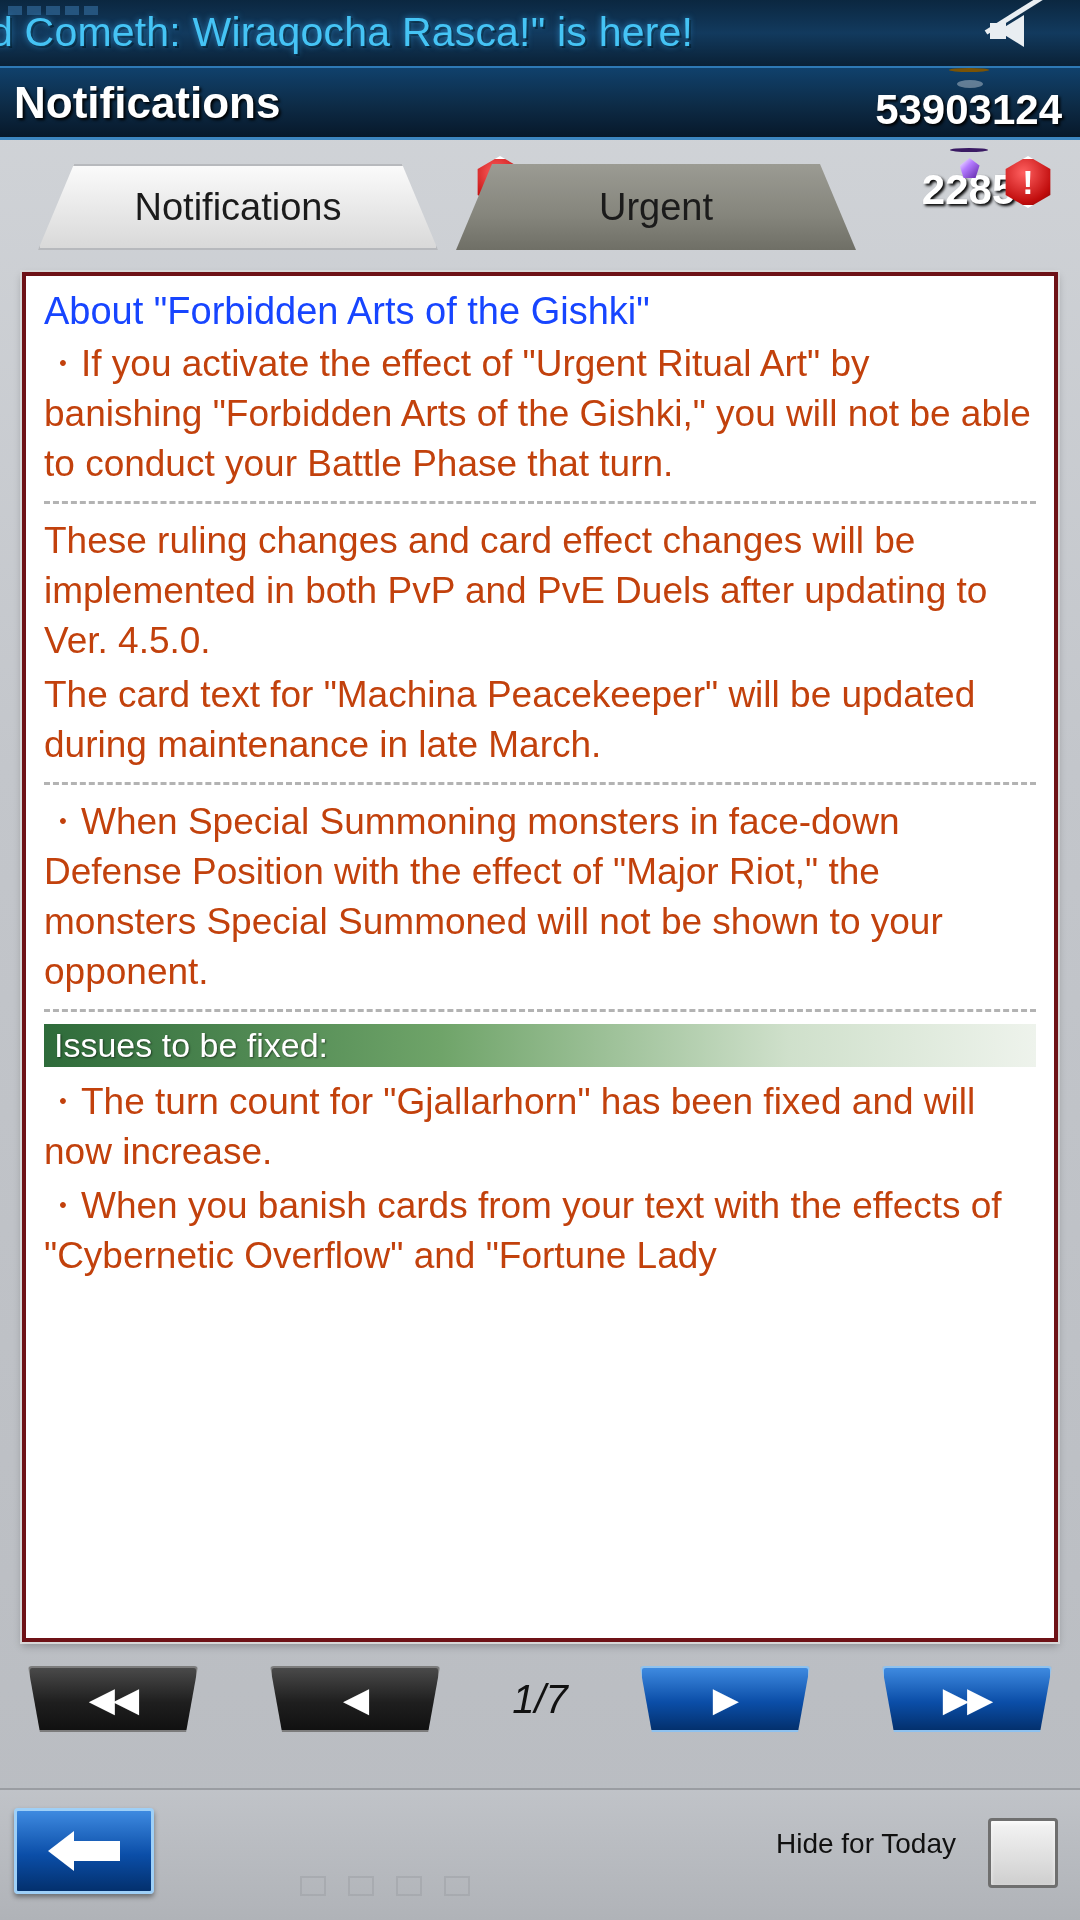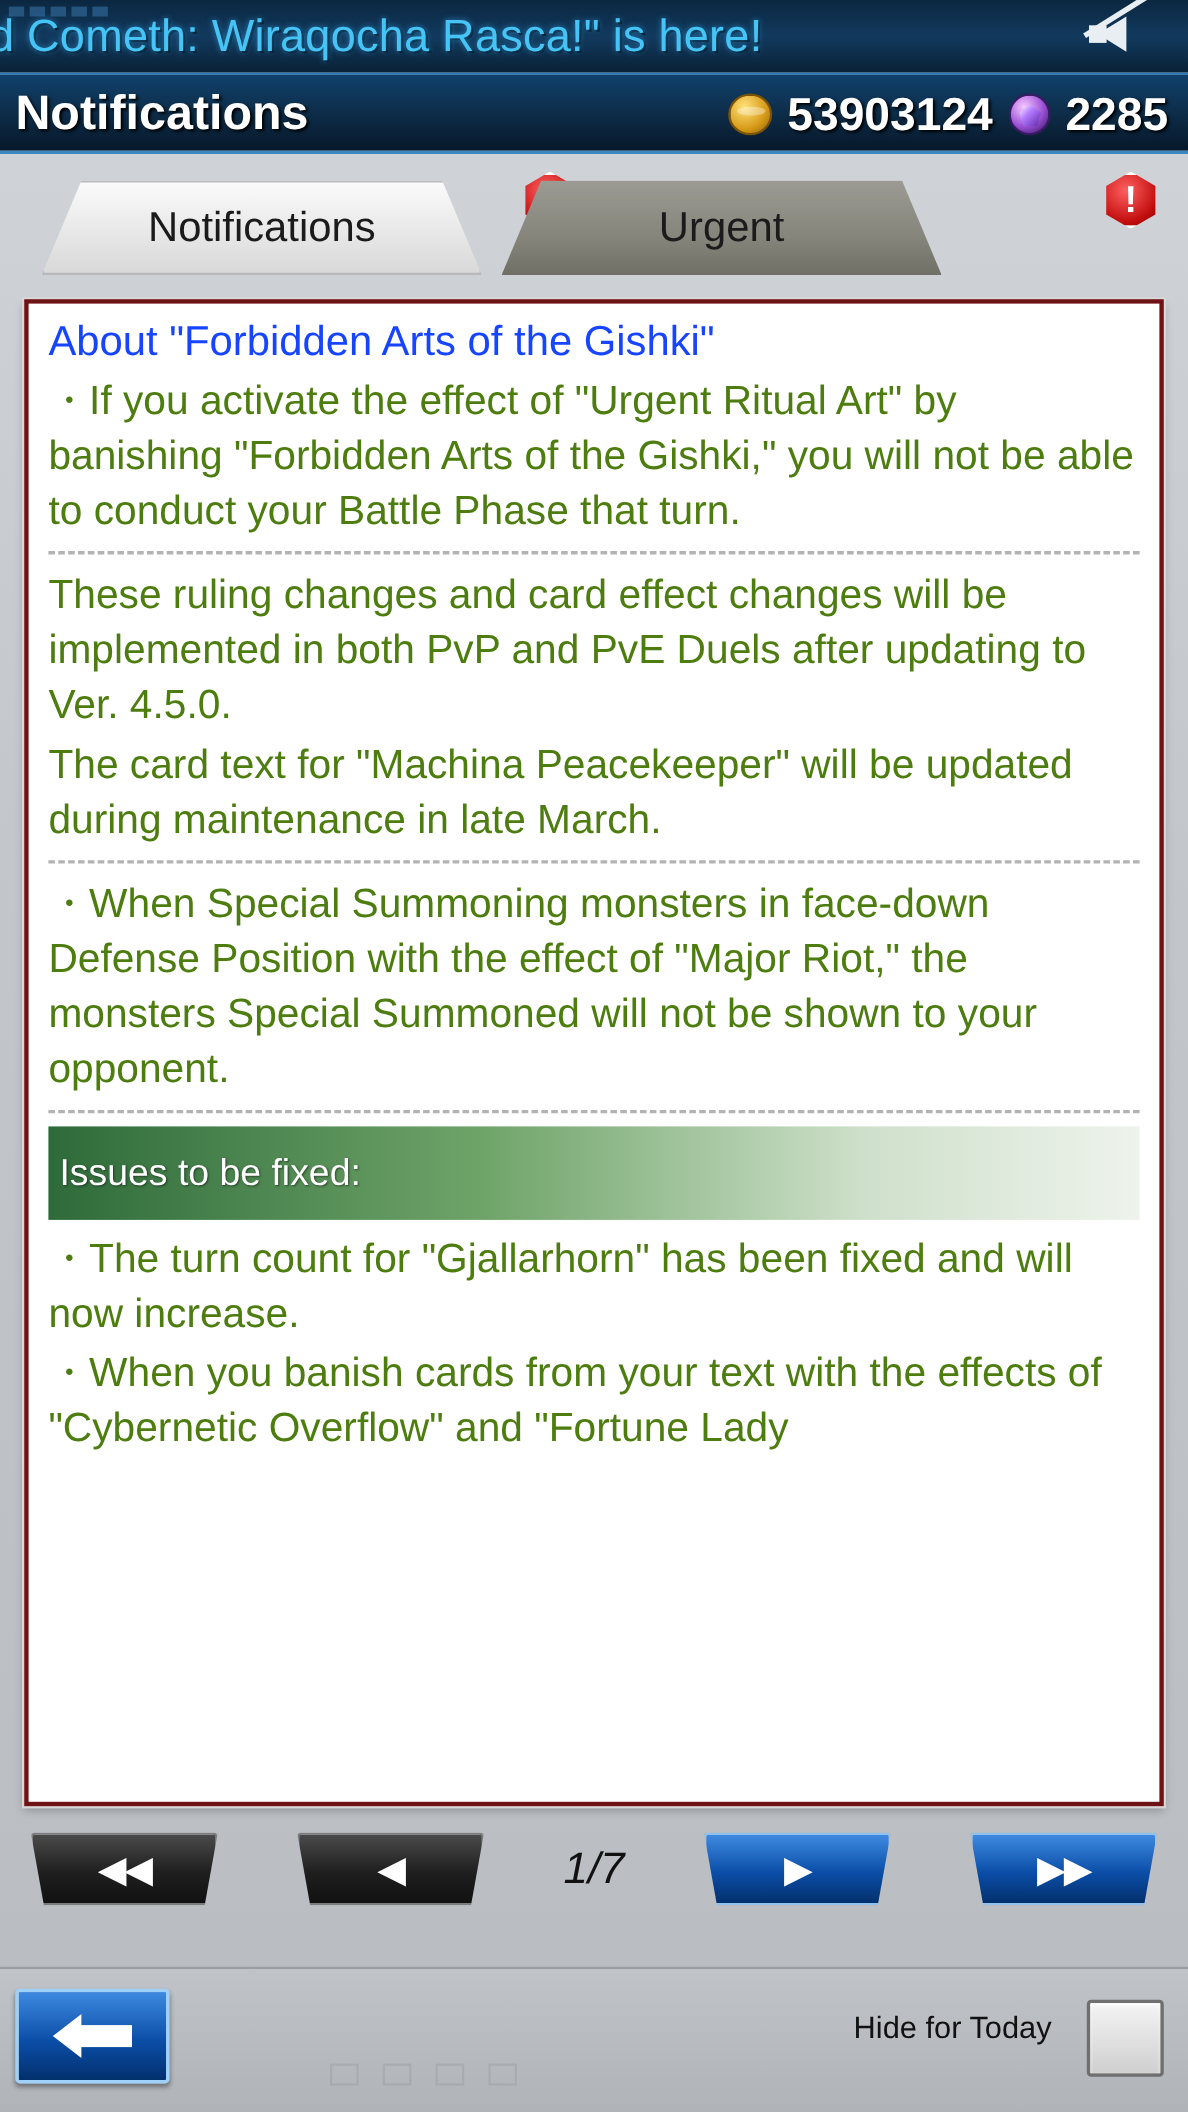--- a/index.html
+++ b/index.html
@@ -66,21 +66,21 @@
     border-bottom: 3px solid #3d86c0;
     display:flex; align-items:center;
   }
   .header-title {
     font-size: 44px; font-weight: bold; color:#ffffff;
     margin-left: 14px;
     text-shadow: 2px 2px 3px #000;
   }
   .header-right {
     position:absolute; right: 18px; top: 0; height: 72px;
-    display:flex; align-items:center; gap: 14px;
+    display:flex; align-items:center; gap: 14px; flex-direction: column;
   }
   .coin {
     width:40px;height:38px;border-radius:50%;
     background: radial-gradient(circle at 35% 30%, #ffe27a, #d79a18 60%, #8f6208);
     border:2px solid #7a5305;
     position:relative;
   }
   .coin:after{
     content:""; position:absolute; left:6px; top:10px; width:26px;height:8px;
     border-radius:50%; background: rgba(255,255,255,.35);
@@ -160,33 +160,33 @@
   }
   .doc-title {
     font-size: 38px;
     color: #1745ff;
     margin-bottom: 6px;
     font-weight: 500;
   }
   .para {
     font-size: 37px;
     line-height: 50px;
-    color: #4d7c0f;
+    color: #c2410c;
     margin-bottom: 4px;
   }
   .divider {
     border-top: 3px dashed #b3b3b3;
     margin: 12px 0 12px 0;
     height: 0;
   }
   .section-bar {
     background: linear-gradient(90deg,#2e6b3a 0%, #6fa469 40%, #cfe0cb 75%, #eef3ec 100%);
     color: #ffffff;
     font-size: 34px;
-    padding: 23px 10px;
+    padding: 2px 10px;
     margin: 4px 0 10px 0;
     text-shadow: 1px 1px 2px rgba(0,0,0,.5);
   }
 
   
   .pager {
     position:absolute;
     left:0; right:0; top: 1658px;
     height: 82px;
     display:flex; align-items:center; justify-content: space-between;

